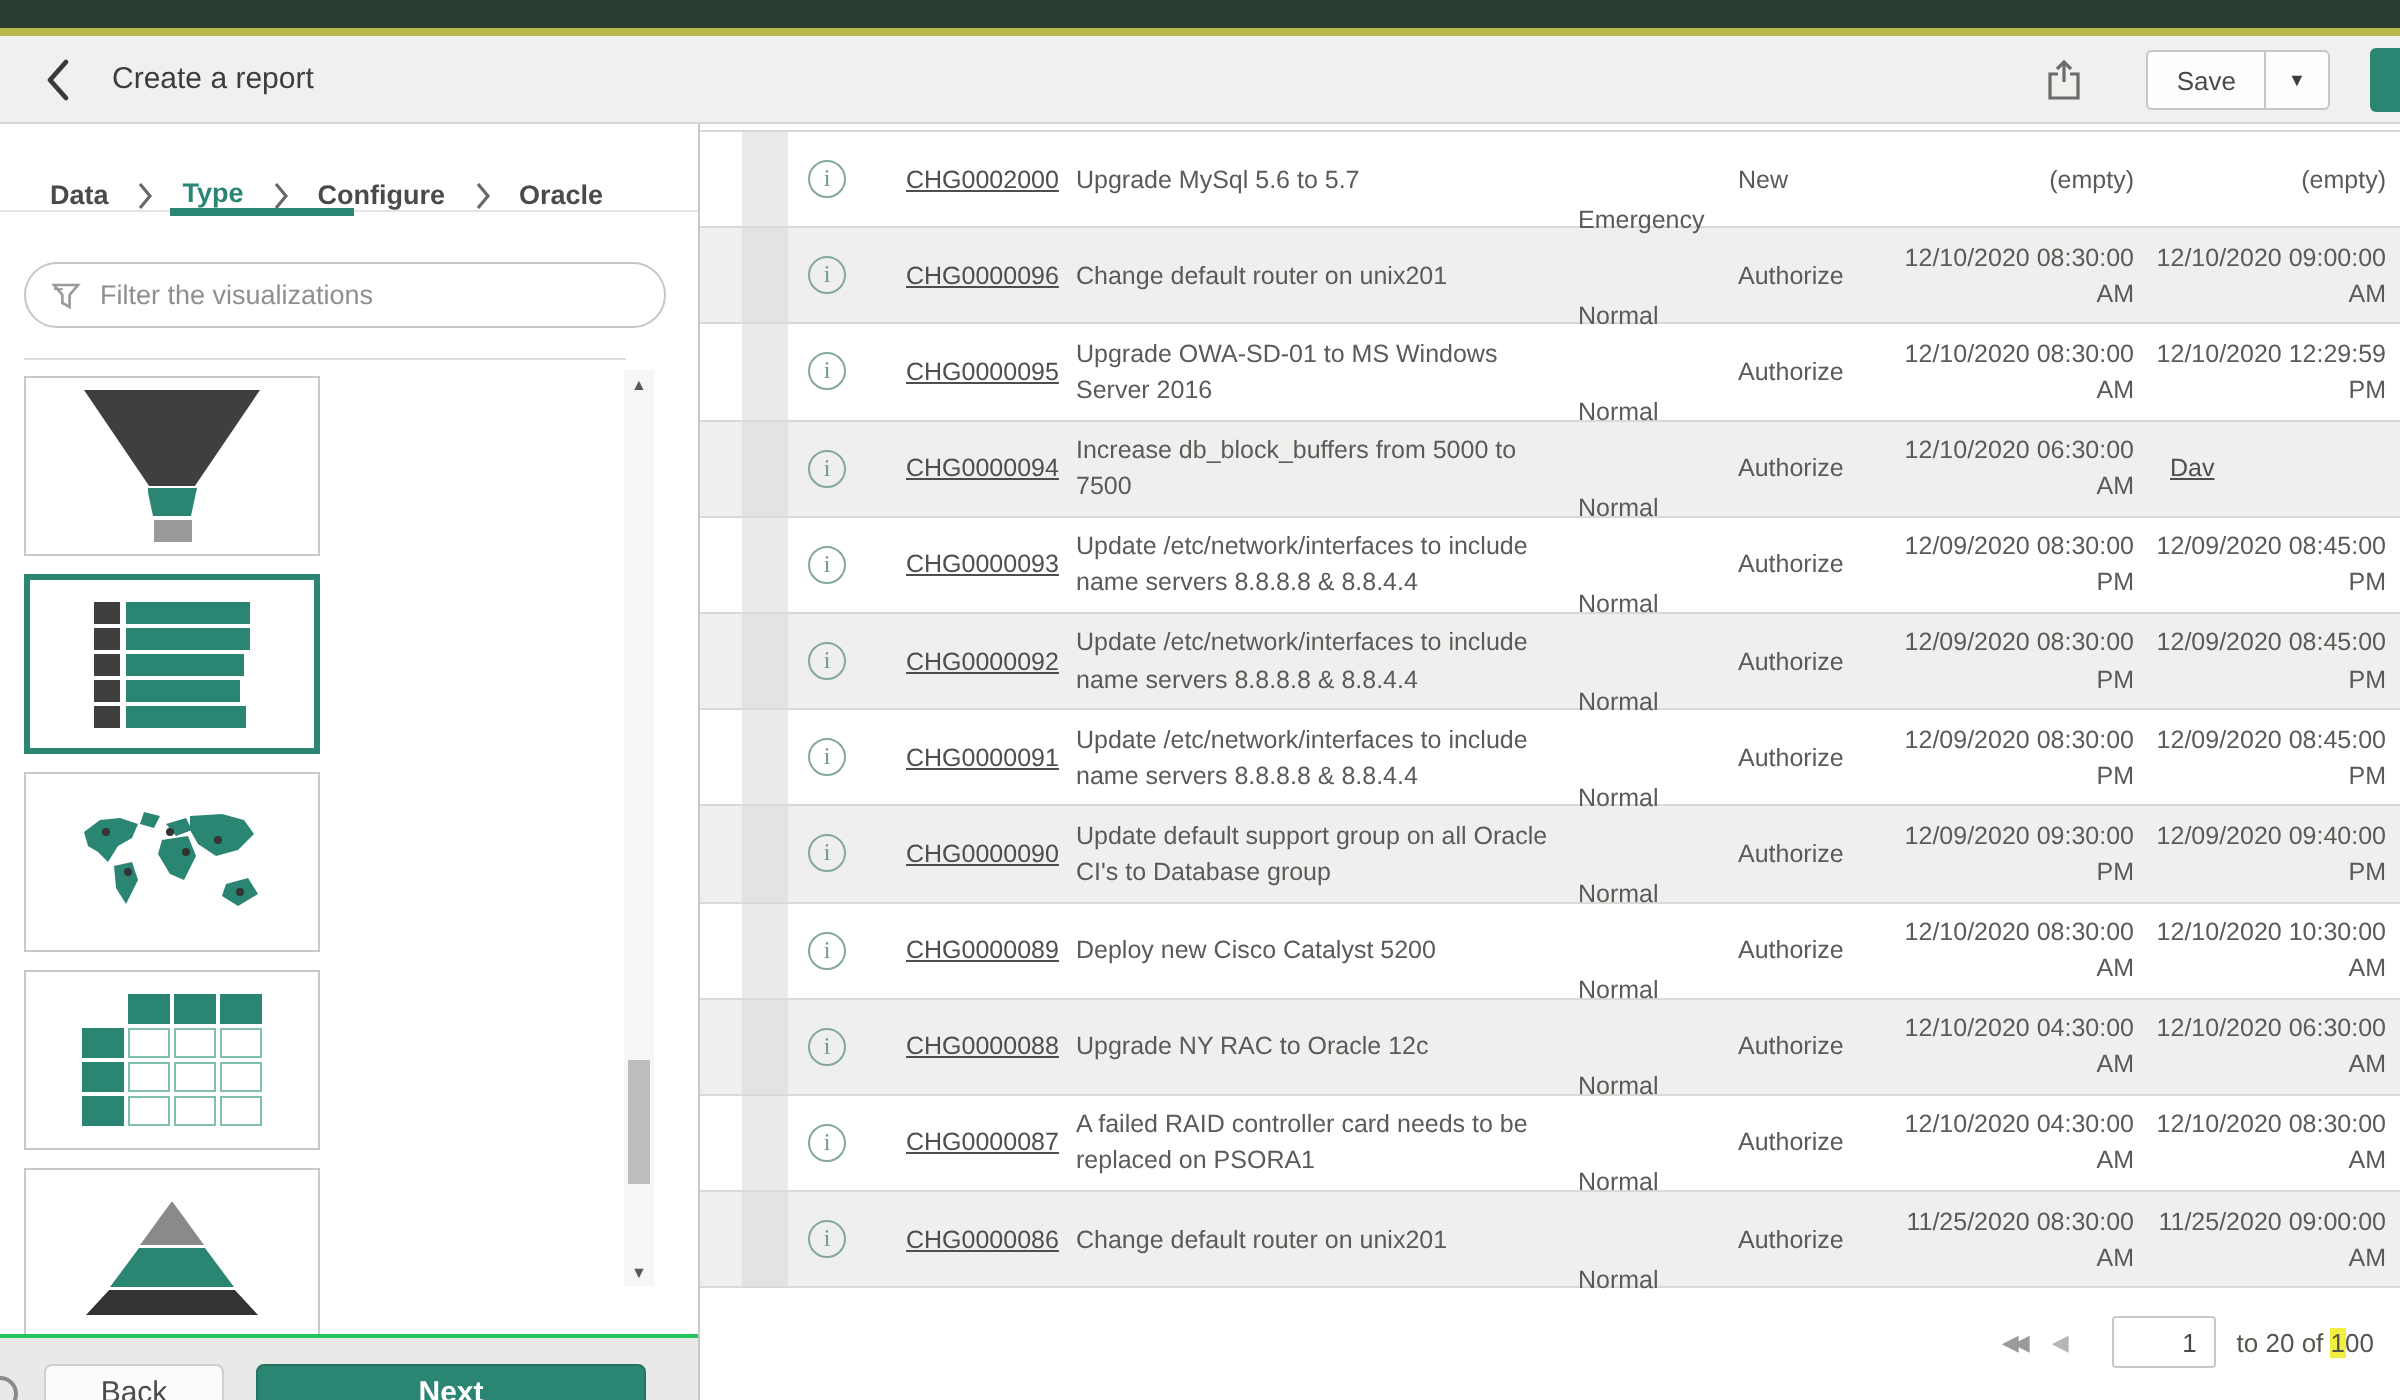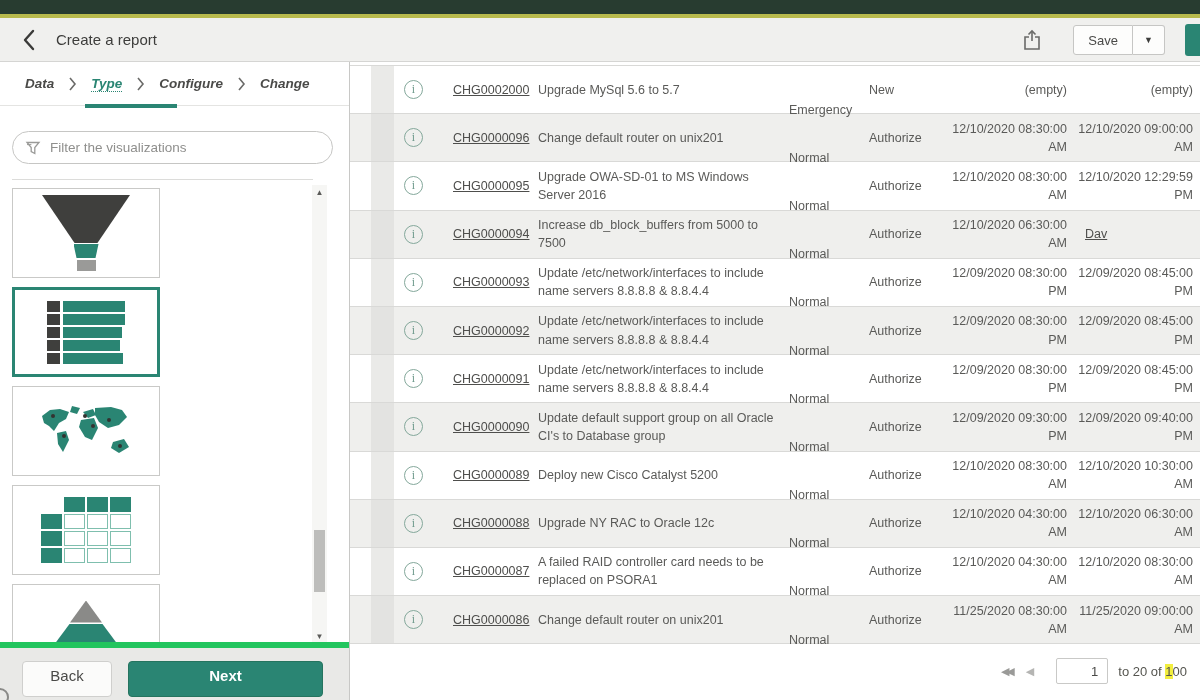--- a/index.html
+++ b/index.html
@@ -20,21 +20,21 @@
   .save-btn { height:30px; padding:0 14px; background:#fdfdfc; border:1px solid #c6c6c4;
     border-radius:3px 0 0 3px; font-size:13px; color:#4a4a48; cursor:pointer; }
   .save-caret-btn { height:30px; width:32px; background:#fdfdfc; border:1px solid #c6c6c4; border-left:none;
     border-radius:0 3px 3px 0; font-size:9px; color:#3d3d3b; cursor:pointer; }
   .edge-teal-btn { width:15px; height:32px; background:#2a8573; border-radius:3px 0 0 3px; cursor:pointer; }
 
   
   .main { display:flex; height:638px; }
   .left-panel { width:350px; border-right:1px solid #c8c8c6; background:#fff; position:relative; flex:none; }
 
-  .steps { height:44px; display:flex; align-items:center; padding-left:25px; border-bottom:1px solid #e4e4e2; position:relative;font-style:italic; }
+  .steps { height:44px; display:flex; align-items:flex-end; padding-left:25px; border-bottom:1px solid #e4e4e2; position:relative; }
   .step { font-size:13.5px; color:#4a4a48; font-weight:bold; cursor:pointer; }
   .step.active { color:#2a8573; border-bottom:1px dotted #2a8573; }
   .step-chev { color:#6a6a68; margin:0 14px; display:flex; }
   .active-bar { position:absolute; left:85px; bottom:-3px; width:92px; height:4px; background:#2a8573; }
 
   .filter-wrap { padding:25px 16px 0 12px; }
   .filter-box { height:33px; border:1px solid #c6c6c4; border-radius:17px; display:flex; align-items:center;
     padding:0 12px; background:#fff; }
   .filter-box input { border:none; outline:none; flex:1; font-size:13.5px; color:#4a4a48;
     font-family:"Liberation Sans","DejaVu Sans",sans-serif; background:transparent; }
@@ -65,22 +65,22 @@
   .th-pyr2 { width:62px; height:20px; background:#2a8573; clip-path:polygon(24% 0,76% 0,100% 100%,0 100%); margin-top:1px; }
   .th-pyr3 { width:86px; height:13px; background:#333331; clip-path:polygon(14% 0,86% 0,100% 100%,0 100%); margin-top:1px; }
 
   
   .panel-scrollbar { position:absolute; right:22px; top:123px; bottom:57px; width:15px; background:#f6f6f4; }
   .sb-arrow { position:absolute; left:0; width:15px; height:14px; font-size:8px; color:#5a5a58;
     display:flex; align-items:center; justify-content:center; cursor:pointer; }
   .sb-up { top:0; } .sb-down { bottom:0; }
   .sb-thumb { position:absolute; left:2px; width:11px; top:345px; height:62px; background:#bdbdbb; cursor:pointer; }
 
-  .panel-footer { position:absolute; left:0; right:0; bottom:0; height:58px; background:#e9e9e7;
-    border-top:6px solid #22c55e; }
+  .panel-footer { position:absolute; left:0; right:0; bottom:0; height:33px; background:#e9e9e7;
+    border-top:2px solid #22c55e; }
   .corner-fragment { position:absolute; left:-9px; bottom:-6px; width:18px; height:18px; border:2px solid #8a8a88;
     border-radius:50%; background:transparent; }
   .btn-back { position:absolute; left:22px; top:13px; width:90px; height:36px; background:#fbfbfa;
     border:1px solid #cfcfcd; border-radius:4px; font-size:15px; color:#4a4a48; cursor:pointer;
     font-family:inherit; padding-bottom:8px; }
   .btn-next { position:absolute; left:128px; top:13px; width:195px; height:36px; background:#2a8573;
     border:1px solid #25745f; border-radius:4px; font-size:15px; font-weight:bold; color:#fff; cursor:pointer;
     font-family:inherit; padding-bottom:8px; }
 
   
@@ -158,21 +158,21 @@
           <svg width="9" height="14" viewBox="0 0 9 14">
             <polyline points="2,1 7,7 2,13" fill="none" stroke="#6a6a68" stroke-width="1.6"></polyline>
           </svg>
         </span>
       <span class="step">Configure</span>
       <span class="step-chev">
           <svg width="9" height="14" viewBox="0 0 9 14">
             <polyline points="2,1 7,7 2,13" fill="none" stroke="#6a6a68" stroke-width="1.6"></polyline>
           </svg>
         </span>
-      <span class="step">Change</span>
+      <span class="step">Oracle</span>
       <span class="active-bar"></span>
     </div>
 
     <div class="filter-wrap">
       <div class="filter-box">
         <span class="filter-funnel">
           <svg width="16" height="16" viewBox="0 0 16 16">
               <path d="M2,2.5 H14 L9.8,7.5 V13.5 L6.2,11.5 V7.5 Z" fill="none" stroke="#9a9a98" stroke-width="1.3"></path>
               <line x1="2" y1="4.6" x2="6.4" y2="4.6" stroke="#9a9a98" stroke-width="1"></line>
             </svg>

